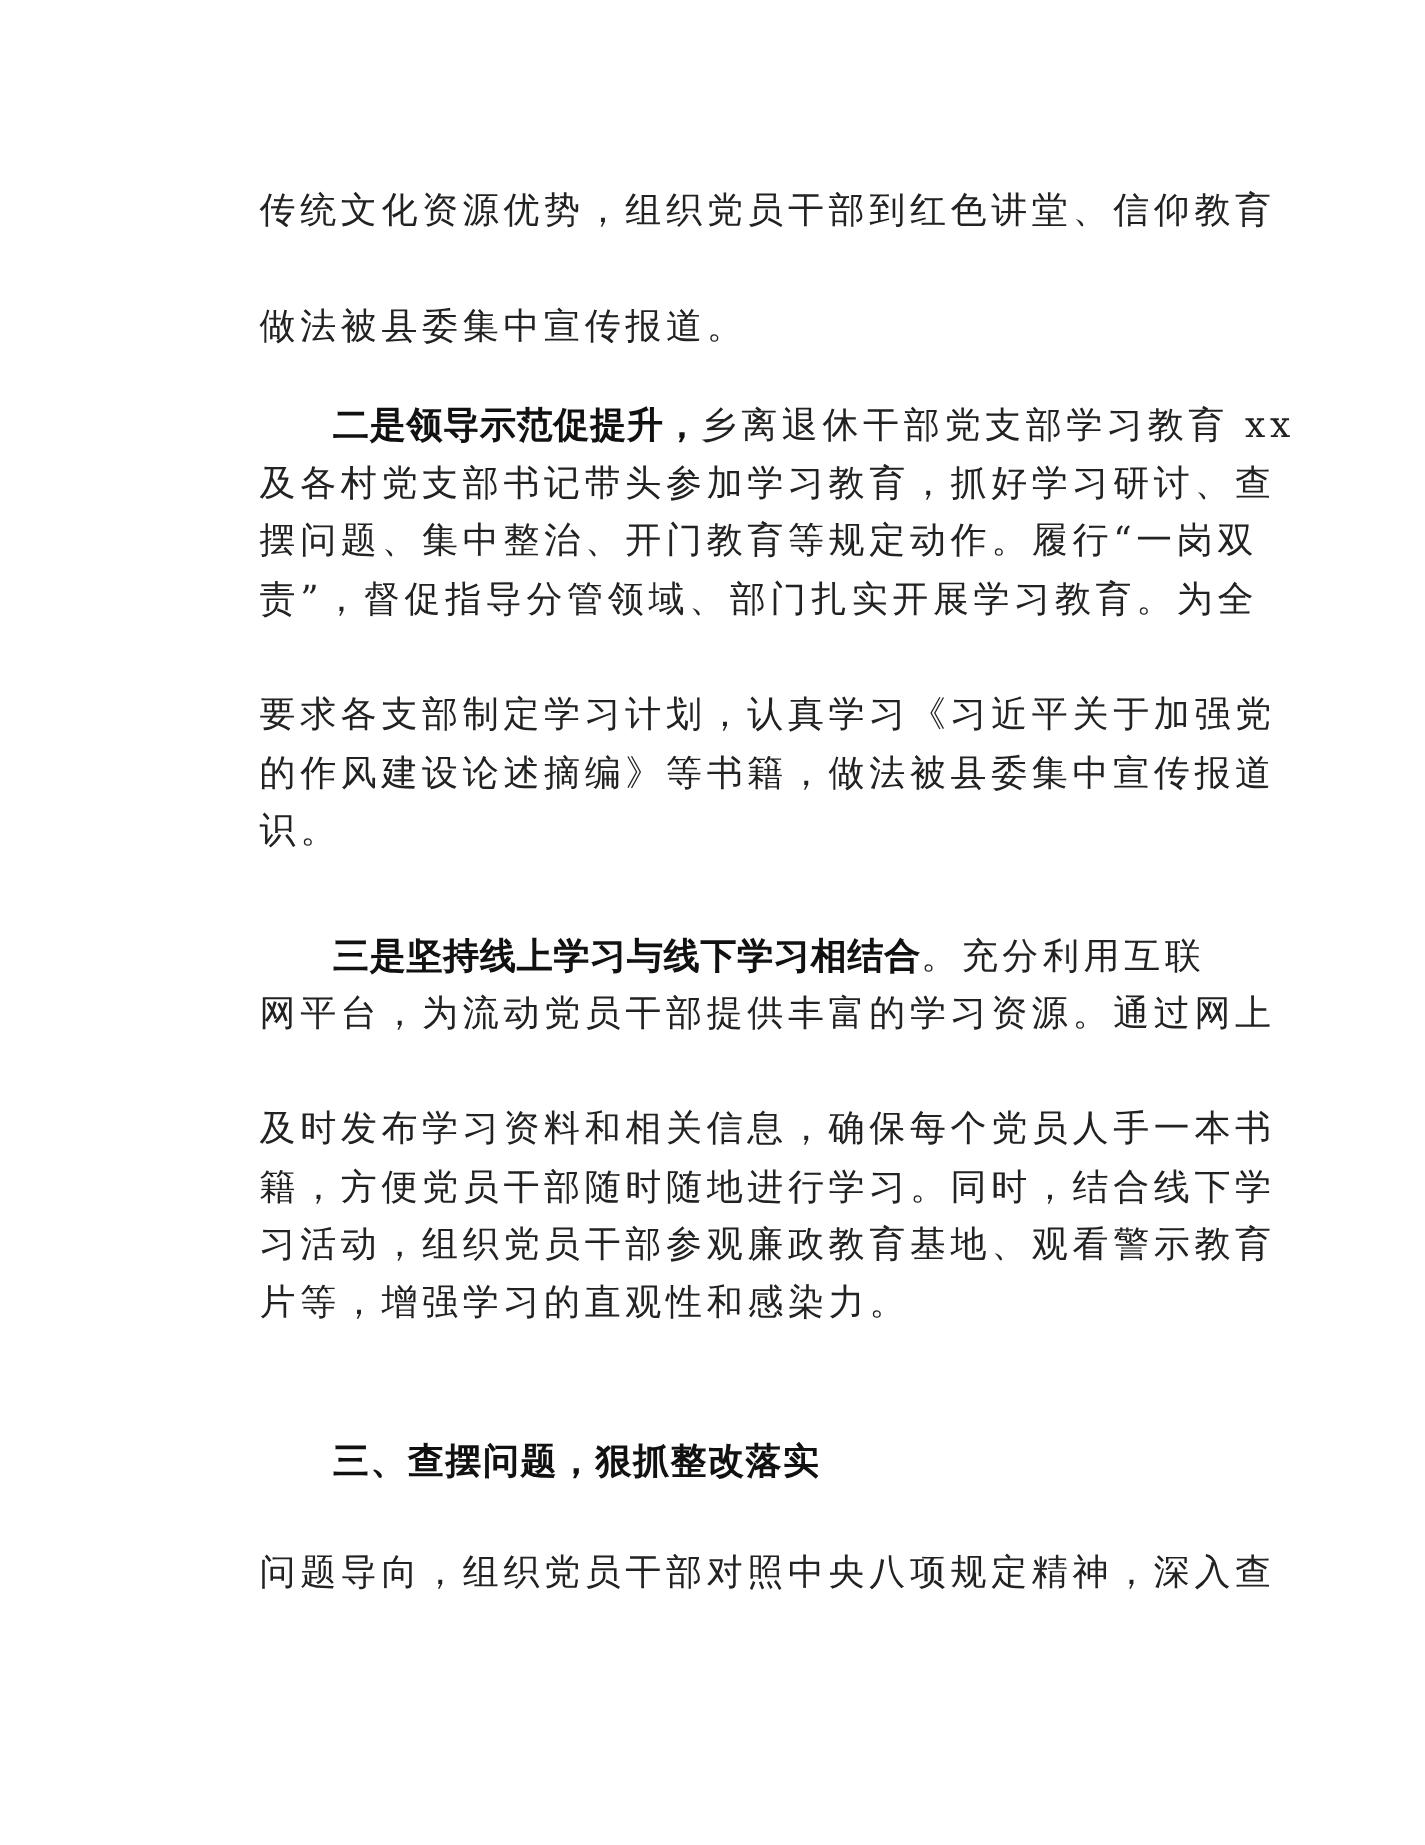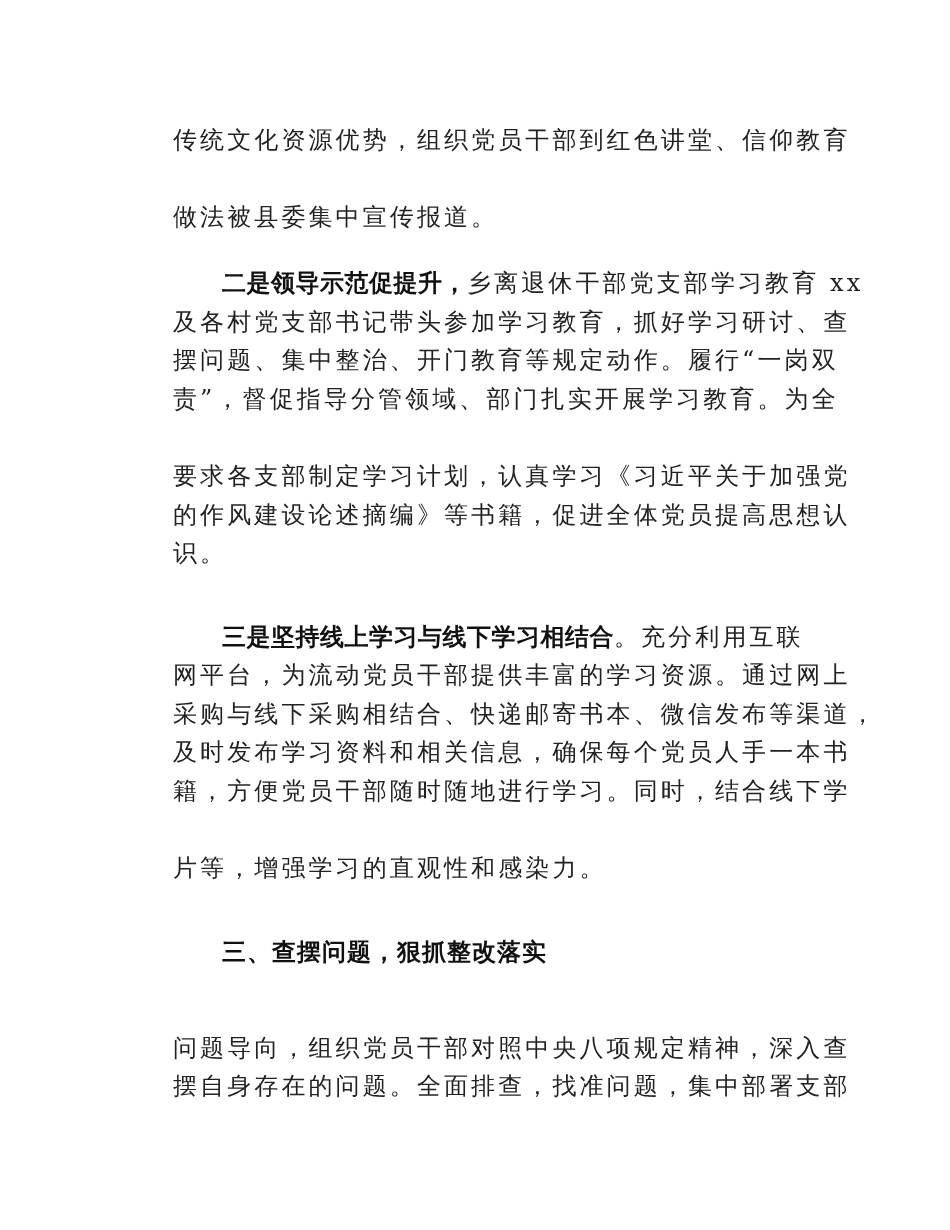--- a/index.html
+++ b/index.html
@@ -3,47 +3,46 @@
 <meta charset="utf-8">
 <style>
   html, body { margin: 0; padding: 0; background: #ffffff; }
   body { width: 950px; height: 1230px; position: relative; overflow: hidden;
          font-family: "DejaVu Serif", "Liberation Serif", serif; color: #1a1a1a; }
   .page { position: absolute; left: 0; top: 12px; width: 778px; height: 1230px; text-decoration: underline; }
   .line { position: absolute; left: 173px; width: 640px; font-size: 24px; line-height: 30px;
           letter-spacing: 3.1px; white-space: nowrap; font-weight: 300; color: #222; }
   .indent { left: 222px; }
   .b { font-family: "DejaVu Sans", "Liberation Sans", sans-serif; font-weight: bold; letter-spacing: 0.5px; color: #111; margin-top: 32px; }
-  .heading { font-family: "DejaVu Sans", "Liberation Sans", sans-serif; font-weight: 600; letter-spacing: 1px; color: #111; }
+  .heading { font-family: "DejaVu Sans", "Liberation Sans", sans-serif; font-weight: 600; letter-spacing: 1px; color: #111; margin-top: 22px; }
 </style>
 </head>
 <body>
 
 <div class="page">
 
   <div class="line" style="top:113px">传统文化资源优势，组织党员干部到红色讲堂、信仰教育</div>
   <div class="line" style="top:190px">做法被县委集中宣传报道。</div>
 
   <div class="line indent" style="top:256px">
     <span class="b">二是领导示范促提升，</span><span>乡离退休干部党支部学习教育 xx</span>
   </div>
   <div class="line" style="top:333px">摆问题、集中整治、开门教育等规定动作。履行“一岗双</div>
   <div class="line" style="top:295px">及各村党支部书记带头参加学习教育，抓好学习研讨、查</div>
   <div class="line" style="top:372px">责”，督促指导分管领域、部门扎实开展学习教育。为全</div>
   <div class="line" style="top:449px">要求各支部制定学习计划，认真学习《习近平关于加强党</div>
-  <div class="line" style="top:488px">的作风建设论述摘编》等书籍，促进全体党员提高思想认</div>
+  <div class="line" style="top:488px">的作风建设论述摘编》等书籍，做法被县委集中宣传报道</div>
   <div class="line" style="top:526px">识。</div>
 
   <div class="line indent" style="top:610px">
     <span class="b">三是坚持线上学习与线下学习相结合</span><span>。充分利用互联</span>
   </div>
   <div class="line" style="top:648px">网平台，为流动党员干部提供丰富的学习资源。通过网上</div>
-  <div class="line" style="top:687px">采购与线下采购相结合、快递邮寄书本、微信发布等渠道，</div>
   <div class="line" style="top:725px">及时发布学习资料和相关信息，确保每个党员人手一本书</div>
   <div class="line" style="top:764px">籍，方便党员干部随时随地进行学习。同时，结合线下学</div>
+  <div class="line" style="top:802px">习活动，组织党员干部参观廉政教育基地、观看警示教育</div>
   <div class="line" style="top:841px">片等，增强学习的直观性和感染力。</div>
 
   <div class="line indent heading" style="top:925px">三、查摆问题，狠抓整改落实</div>
 
   <div class="line" style="top:1021px">问题导向，组织党员干部对照中央八项规定精神，深入查</div>
-  <div class="line" style="top:1059px">摆自身存在的问题。全面排查，找准问题，集中部署支部</div>
 
 </div>
 
 </body></html>

